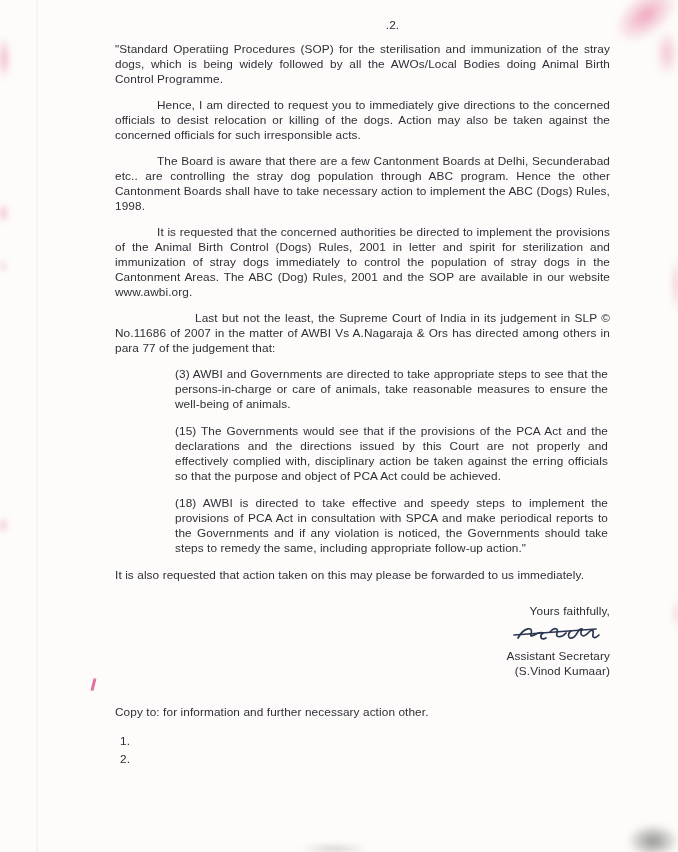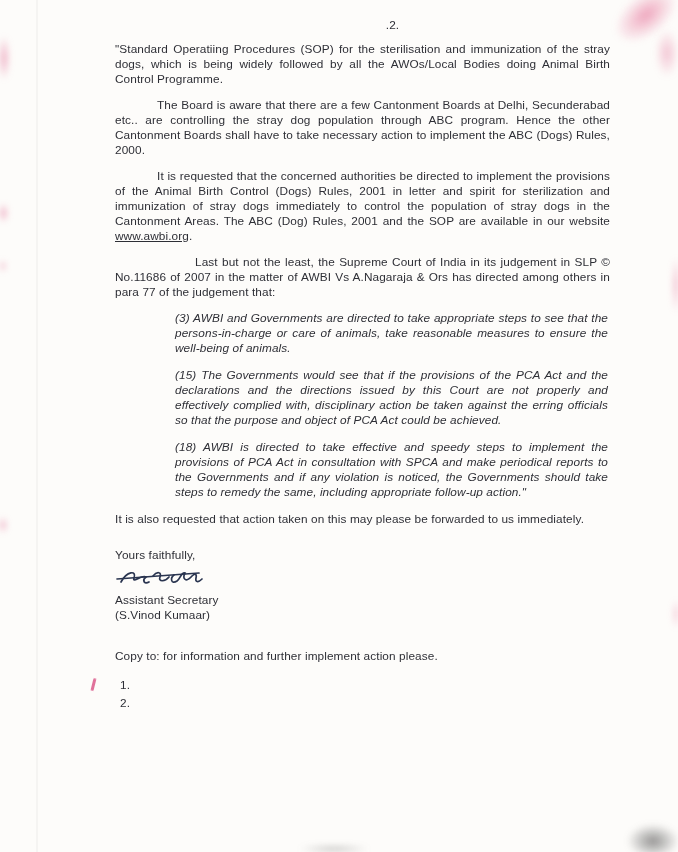--- a/index.html
+++ b/index.html
@@ -39,24 +39,24 @@
   .a-bottom{bottom:-3px;left:286px;width:96px;height:12px;
     background:radial-gradient(closest-side,rgba(90,90,90,.35),rgba(90,90,90,0) 75%);}
   .pen-mark{position:absolute;left:92px;top:678px;width:3px;height:13px;
     background:#e0719a;transform:rotate(14deg);border-radius:2px;filter:blur(.4px);}
 
   .content{position:relative;padding:18px 68px 0 115px;}
   .page-number{text-align:center;transform:translateX(30px);margin-bottom:9px;}
   .para{margin:0 0 11px 0;text-align:justify;}
   .indent{text-indent:42px;}
   .indent-lg{text-indent:80px;}
-  .link{color:#2e2f36;text-decoration:underline;cursor:pointer;}
-  .quote{margin:3px 2px 12px 60px;text-align:justify;font-style:italic;}
+  .link{color:#2e2f36;cursor:pointer;}
+  .quote{margin:3px 2px 12px 60px;text-align:justify;}
   .closing{margin-top:4px;margin-bottom:21px;text-align:left;}
-  .signoff{margin-top:6px;line-height:15px;}
+  .signoff{text-align:right;margin-top:6px;line-height:15px;}
   .sig{height:26px;margin:2px 6px 2px 0;}
   .copy-to{margin:26px 0 14px 0;}
   .copy-item{display:flex;margin:0 0 3px 5px;}
   .copy-item .num{width:38px;flex:0 0 38px;}
 </style>
 </head>
 <body>
 
 <div class="page">
 
@@ -72,22 +72,23 @@
   <div class="smudge a-bottomright"></div>
   <div class="smudge a-bottom"></div>
   <div class="pen-mark"></div>
 
   <div class="content">
 
     <div class="page-number">.2.</div>
 
     <p class="para">"Standard Operatiing Procedures (SOP) for the sterilisation and immunization of the stray dogs, which is being widely followed by all the AWOs/Local Bodies doing Animal Birth Control Programme.</p>
 
+    <p class="para indent">Hence, I am directed to request you to immediately give directions to the concerned officials to desist relocation or killing of the dogs. Action may also be taken against the concerned officials for such irresponsible acts.</p>
 
-    <p class="para indent">The Board is aware that there are a few Cantonment Boards at Delhi, Secunderabad etc.. are controlling the stray dog population through ABC program. Hence the other Cantonment Boards shall have to take necessary action to implement the ABC (Dogs) Rules, 2000.</p>
+    <p class="para indent">The Board is aware that there are a few Cantonment Boards at Delhi, Secunderabad etc.. are controlling the stray dog population through ABC program. Hence the other Cantonment Boards shall have to take necessary action to implement the ABC (Dogs) Rules, 1998.</p>
 
     <p class="para indent"><span>It is requested that the concerned authorities be directed to implement the provisions of the Animal Birth Control (Dogs) Rules, 2001 in letter and spirit for sterilization and immunization of stray dogs immediately to control the population of stray dogs in the Cantonment Areas. The ABC (Dog) Rules, 2001 and the SOP are available in our website </span><a class="link">www.awbi.org</a><span>.</span></p>
 
     <p class="para indent-lg">Last but not the least, the Supreme Court of India in its judgement in SLP © No.11686 of 2007 in the matter of AWBI Vs A.Nagaraja &amp; Ors has directed among others in para 77 of the judgement that:</p>
 
     <p class="quote">(3) AWBI and Governments are directed to take appropriate steps to see that the persons-in-charge or care of animals, take reasonable measures to ensure the well-being of animals.</p>
     <p class="quote">(15) The Governments would see that if the provisions of the PCA Act and the declarations and the directions issued by this Court are not properly and effectively complied with, disciplinary action be taken against the erring officials so that the purpose and object of PCA Act could be achieved.</p>
     <p class="quote">(18) AWBI is directed to take effective and speedy steps to implement the provisions of PCA Act in consultation with SPCA and make periodical reports to the Governments and if any violation is noticed, the Governments should take steps to remedy the same, including appropriate follow-up action."</p>
 
     <p class="para closing">It is also requested that action taken on this may please be forwarded to us immediately.</p>
@@ -99,21 +100,21 @@
           <g stroke="#2a3550" fill="none" stroke-width="1.7" stroke-linecap="round">
             <path d="M6 17 C 12 6, 22 5, 19 13 C 17 19, 27 9, 31 12 C 27 15, 29 20, 34 17 M 38 11 c 4 -5 9 -4 7 1 c -2 5 5 5 9 0 m 5 -2 c -4 3 -3 10 3 6 c 4 -3 4 -9 8 -8 c -3 6 1 10 7 3 c 3 -3 5 -2 4 2 c -1 4 2 5 6 1"></path>
             <path d="M2 14 L 84 8"></path>
           </g>
         </svg>
       </div>
       <div>Assistant Secretary</div>
       <div>(S.Vinod Kumaar)</div>
     </div>
 
-    <p class="copy-to">Copy to: for information and further implement action please.</p>
+    <p class="copy-to">Copy to: for information and further necessary action other.</p>
 
     <div class="copy-item">
       <span class="num">1.</span>
     </div>
     <div class="copy-item">
       <span class="num">2.</span>
     </div>
 
   </div>
 </div>

